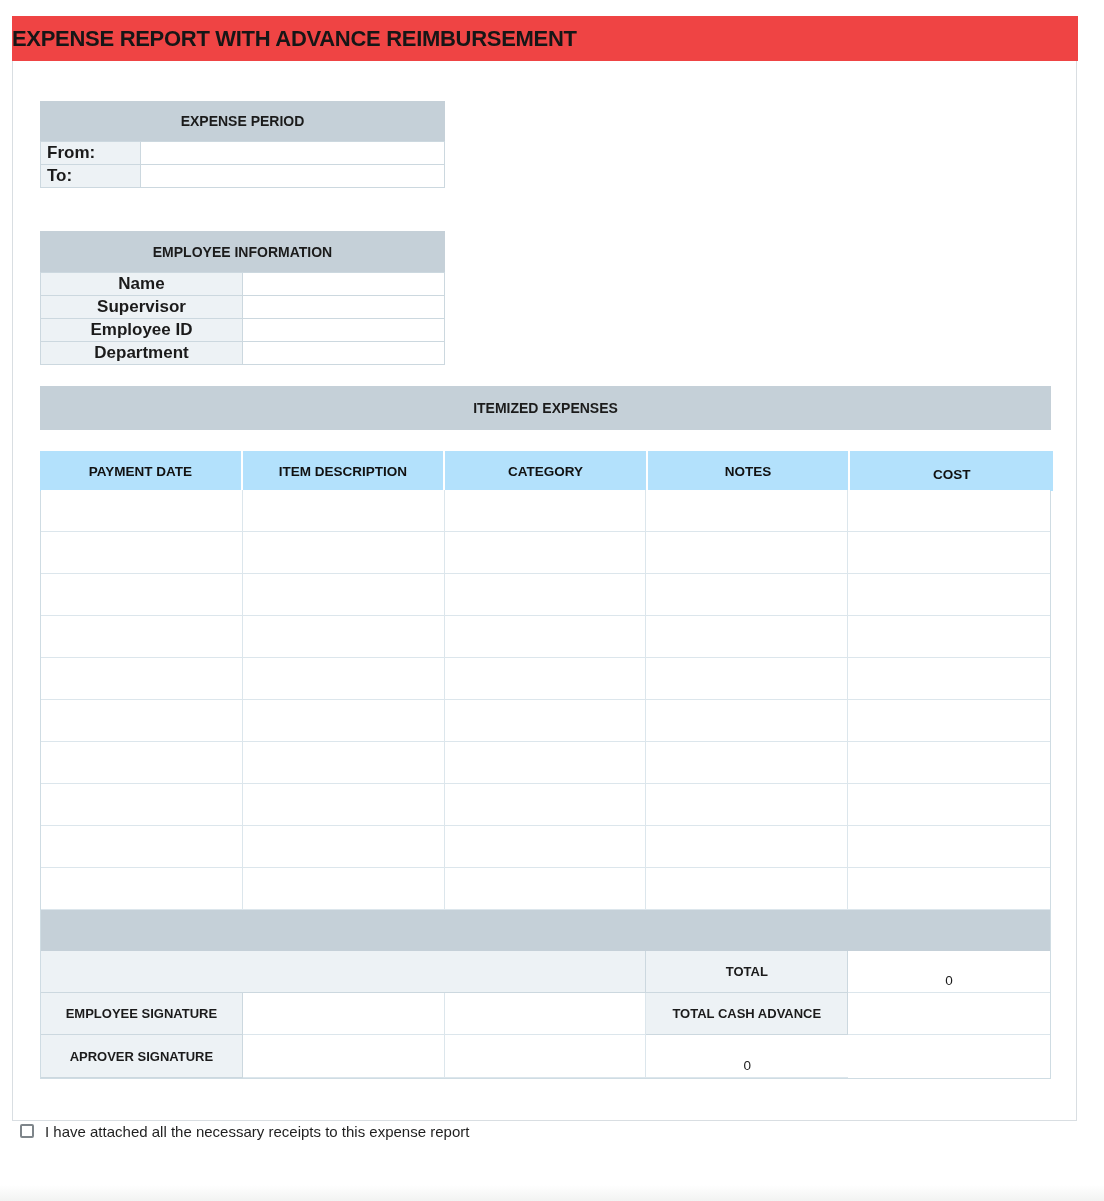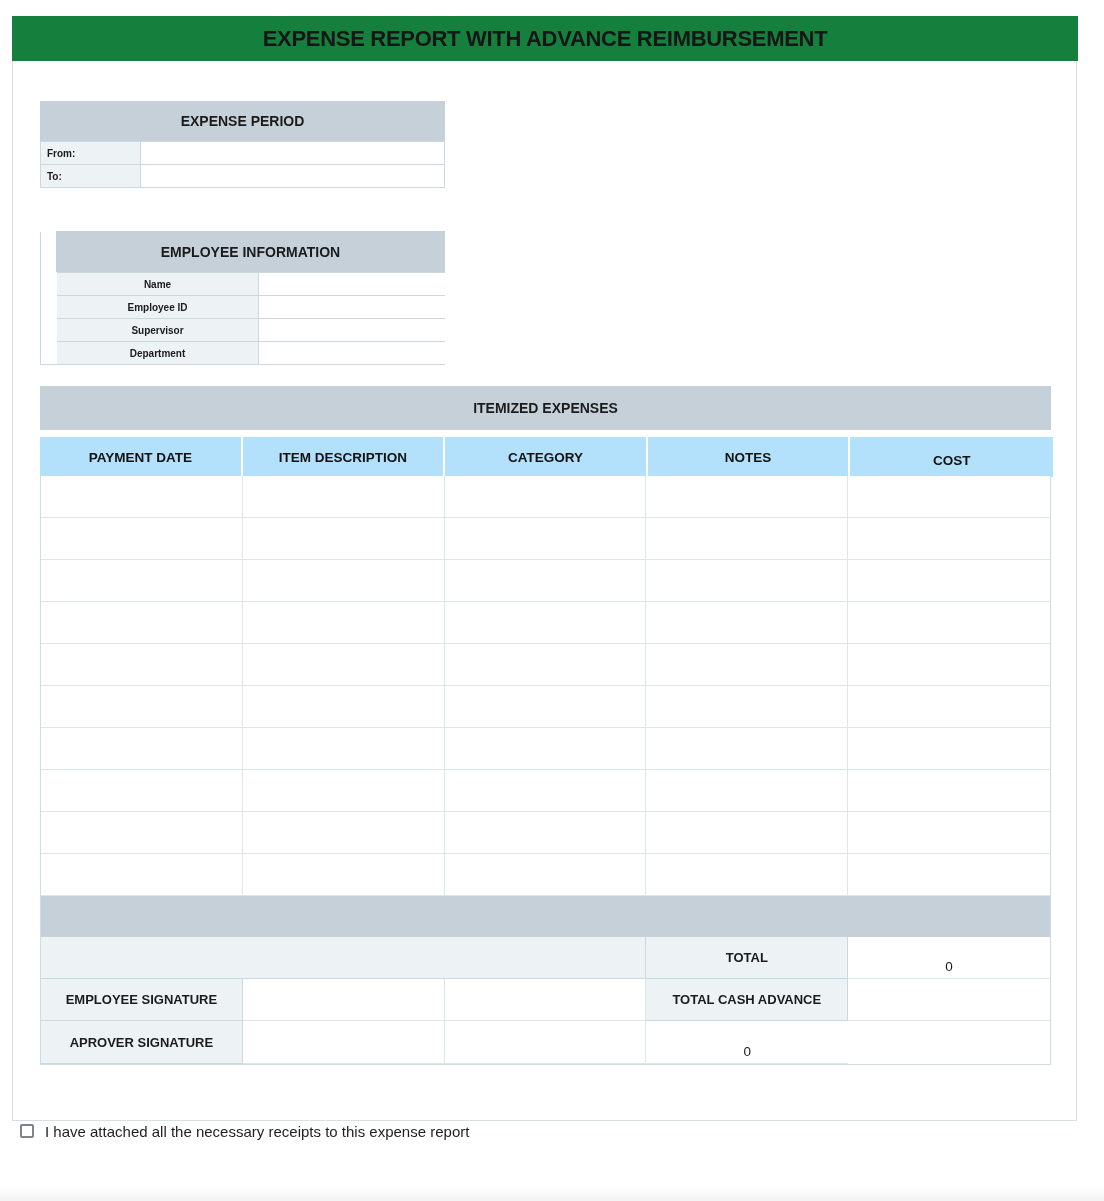--- a/index.html
+++ b/index.html
@@ -4,22 +4,22 @@
 <style>
   * { margin: 0; padding: 0; box-sizing: border-box; }
   html, body { width: 1104px; height: 1201px; background: #ffffff; overflow: hidden; position: relative; }
   body { font-family: "Liberation Sans", sans-serif; color: #1b1b1b; }
 
   .abs { position: absolute; }
 
   
   .title-bar {
     left: 12px; top: 16px; width: 1066px; height: 45px;
-    background: #15803d;
-    display: flex; align-items: center; justify-content: center;
+    background: #ef4444;
+    display: flex; align-items: center; 
   }
   .title-bar h1 {
     font-size: 22px; font-weight: 700; letter-spacing: -0.3px; color: #161616;
   }
 
   
   .form-container {
     left: 12px; top: 61px; width: 1065px; height: 1060px;
     border: 1px solid #d9dee2; border-top: none; background: #ffffff;
   }
@@ -30,36 +30,36 @@
     height: 40px; background: #c5d0d8; border: 1px solid #c5d0d8;
     display: flex; align-items: center; justify-content: center;
     font-weight: 700; font-size: 14px; margin: -1px -1px 0 -1px;
   }
   .mini-row { display: grid; height: 23px; border-top: 1px solid #ccd8df; }
   .mini-row:first-of-type { border-top: none; }
   .period-grid { grid-template-columns: 100px 303px; }
   .info-grid { grid-template-columns: 202px 201px; }
   .label-cell {
     background: #edf2f5; display: flex; align-items: center;
-    font-weight: 700; font-size: 10px; border-right: 1px solid #ccd8df;
+    font-weight: 700; font-size: 17px; border-right: 1px solid #ccd8df;
   }
   .label-left { padding-left: 6px; justify-content: flex-start; }
   .label-center { justify-content: center; }
   .value-cell { background: #ffffff; }
 
   
   .section-bar {
     left: 40px; top: 386px; width: 1011px; height: 44px;
     background: #c5d0d8;
     display: flex; align-items: center; justify-content: center;
     font-weight: 700; font-size: 14px;
   }
 
   
-  .main-table { left: 40px; top: 438px; width: 1011px; border: 1px solid #cfdce3; border-top: none; }
+  .main-table { left: 40px; top: 452px; width: 1011px; border: 1px solid #cfdce3; border-top: none; }
   .col-grid { display: grid; grid-template-columns: repeat(5, 1fr); }
   .blue-header { height: 40px; background: #b3e1fc; margin: -1px; width: 1013px; }
   .blue-header .hcell {
     display: flex; align-items: center; justify-content: center;
     font-weight: 700; font-size: 13.5px; color: #111;
     border-right: 2px solid #ffffff;
   }
   .blue-header .hcell:last-child { border-right: none; margin-top: 7px; }
 
   .data-row { height: 42px; }
@@ -114,32 +114,32 @@
   <div class="mini-row period-grid">
     <div class="label-cell label-left">From:</div>
     <div class="value-cell"></div>
   </div>
   <div class="mini-row period-grid">
     <div class="label-cell label-left">To:</div>
     <div class="value-cell"></div>
   </div>
 </div>
 
-<div class="abs mini-table" style="left:40px; top:232px;padding-left:16px;">
+<div class="abs mini-table" style="left:40px; top:232px;">
   <div class="sec-header" style="height:41px;">EMPLOYEE INFORMATION</div>
   <div class="mini-row info-grid">
     <div class="label-cell label-center">Name</div>
     <div class="value-cell"></div>
   </div>
   <div class="mini-row info-grid">
+    <div class="label-cell label-center">Supervisor</div>
+    <div class="value-cell"></div>
+  </div>
+  <div class="mini-row info-grid">
     <div class="label-cell label-center">Employee ID</div>
-    <div class="value-cell"></div>
-  </div>
-  <div class="mini-row info-grid">
-    <div class="label-cell label-center">Supervisor</div>
     <div class="value-cell"></div>
   </div>
   <div class="mini-row info-grid">
     <div class="label-cell label-center">Department</div>
     <div class="value-cell"></div>
   </div>
 </div>
 
 <div class="abs section-bar">ITEMIZED EXPENSES</div>
 

